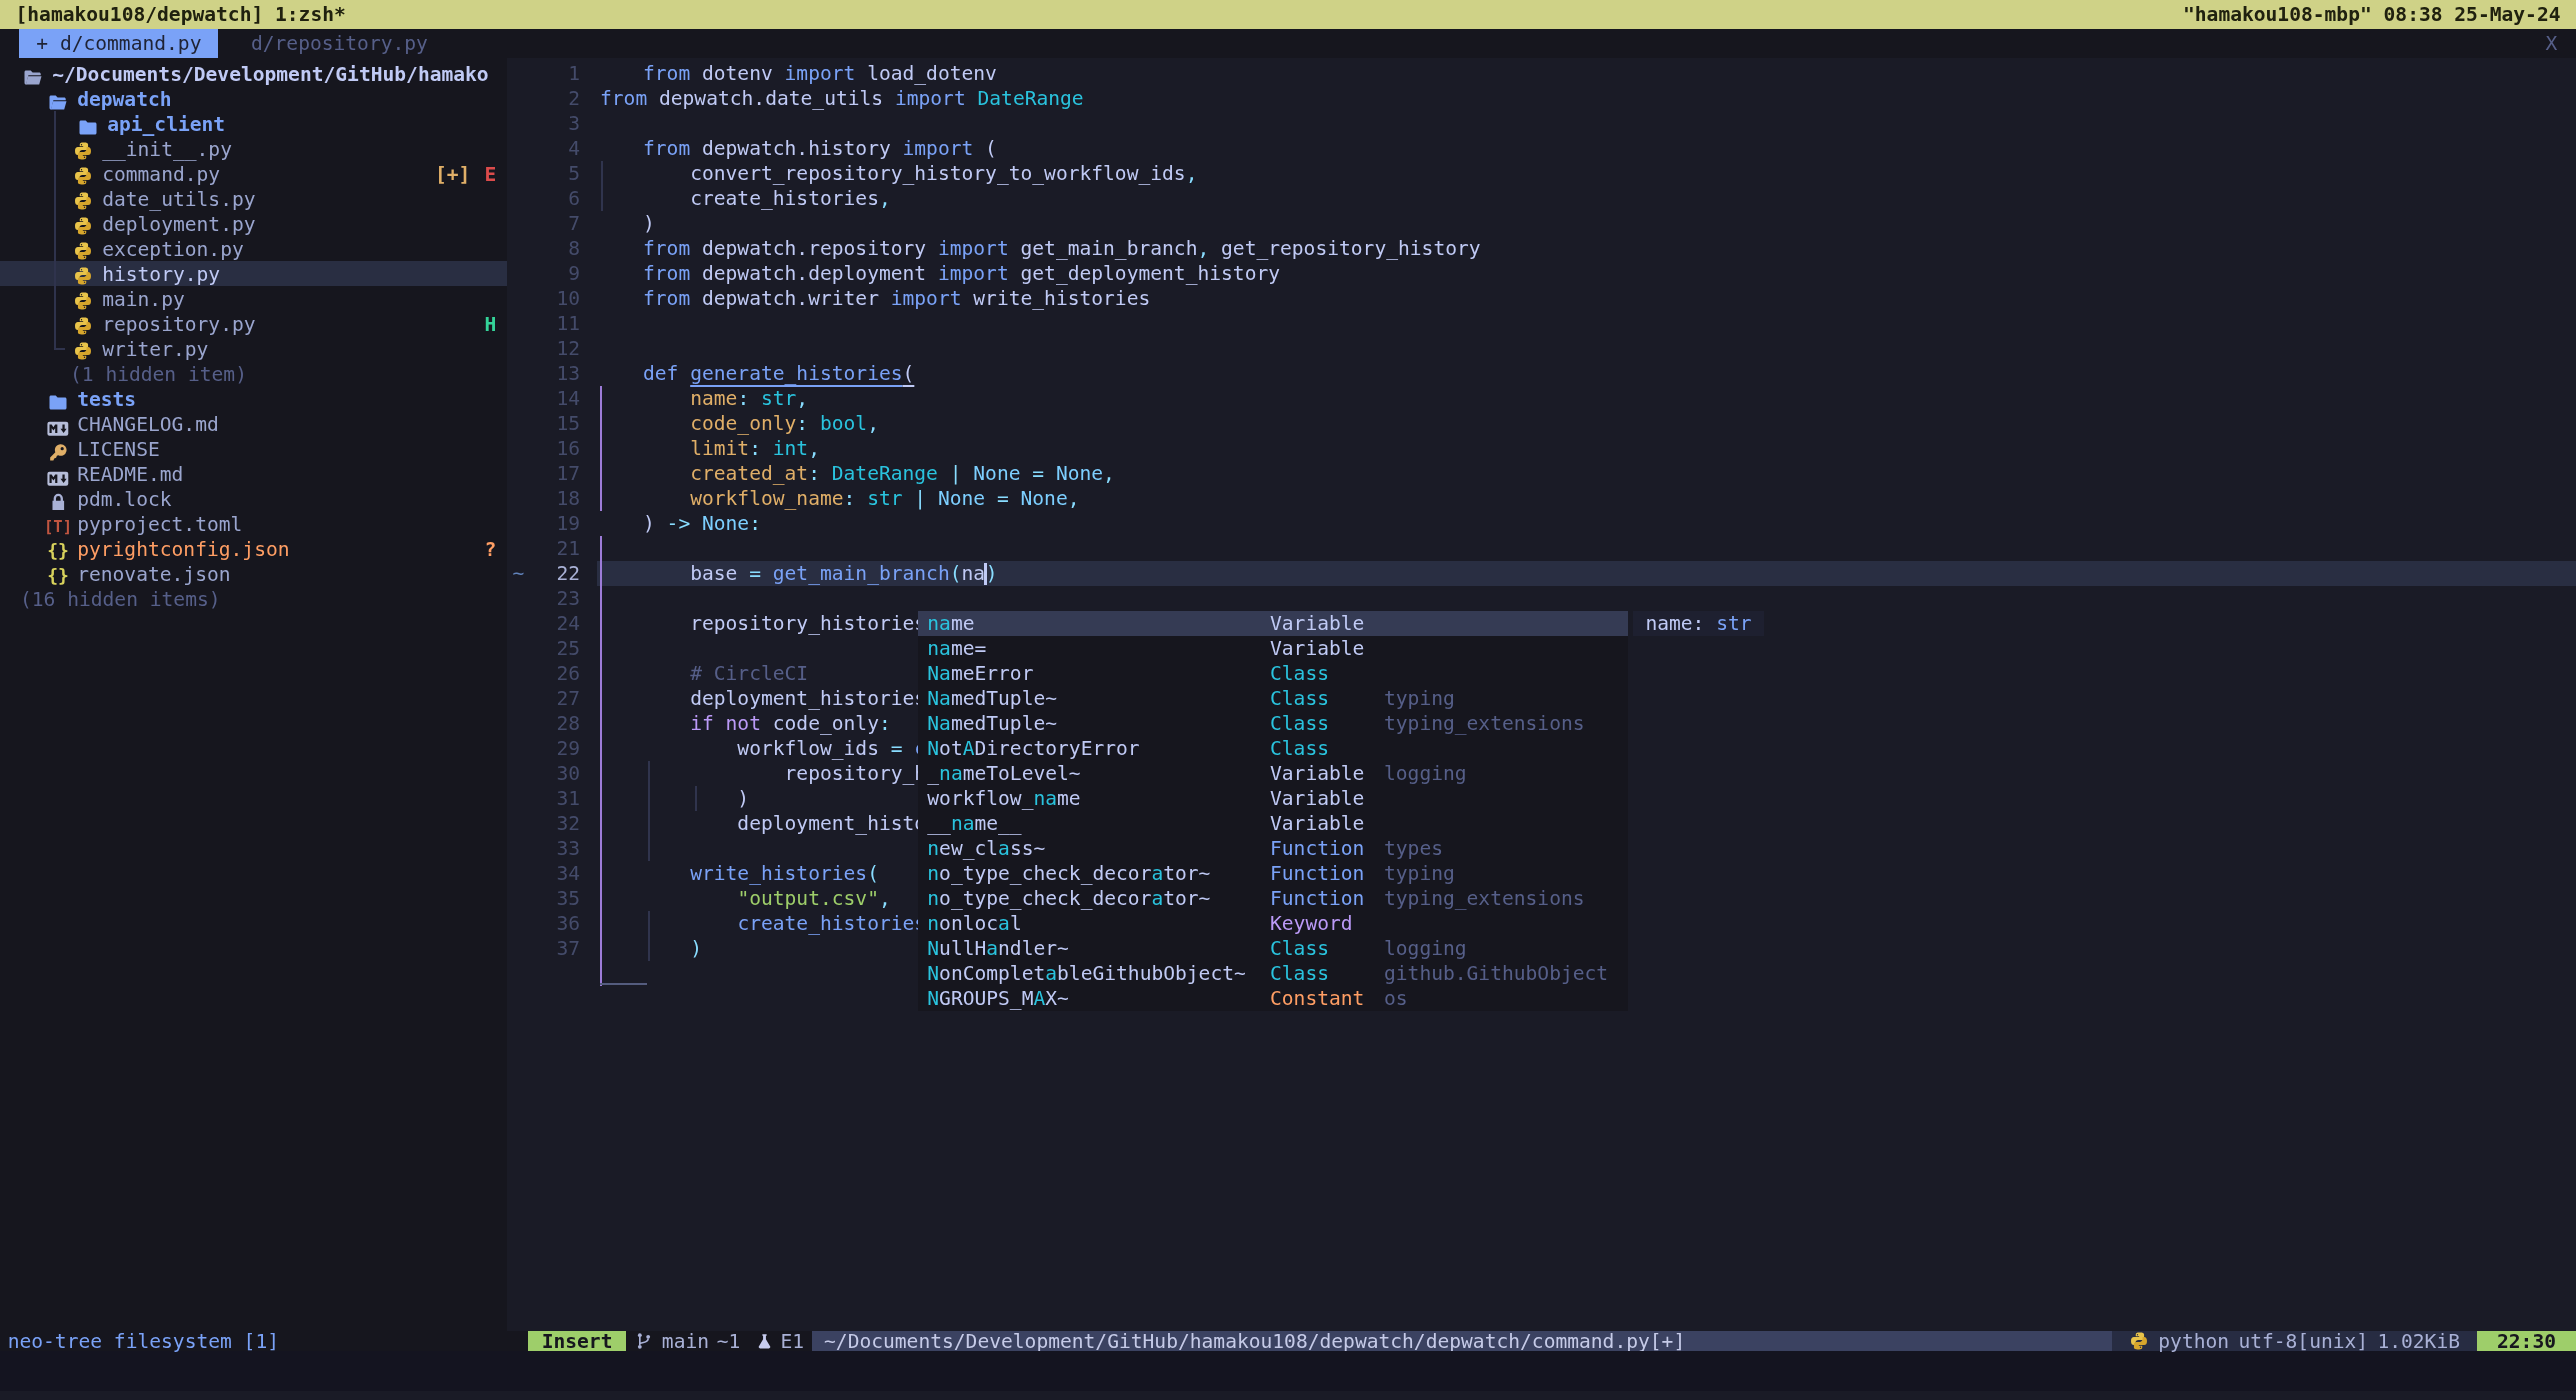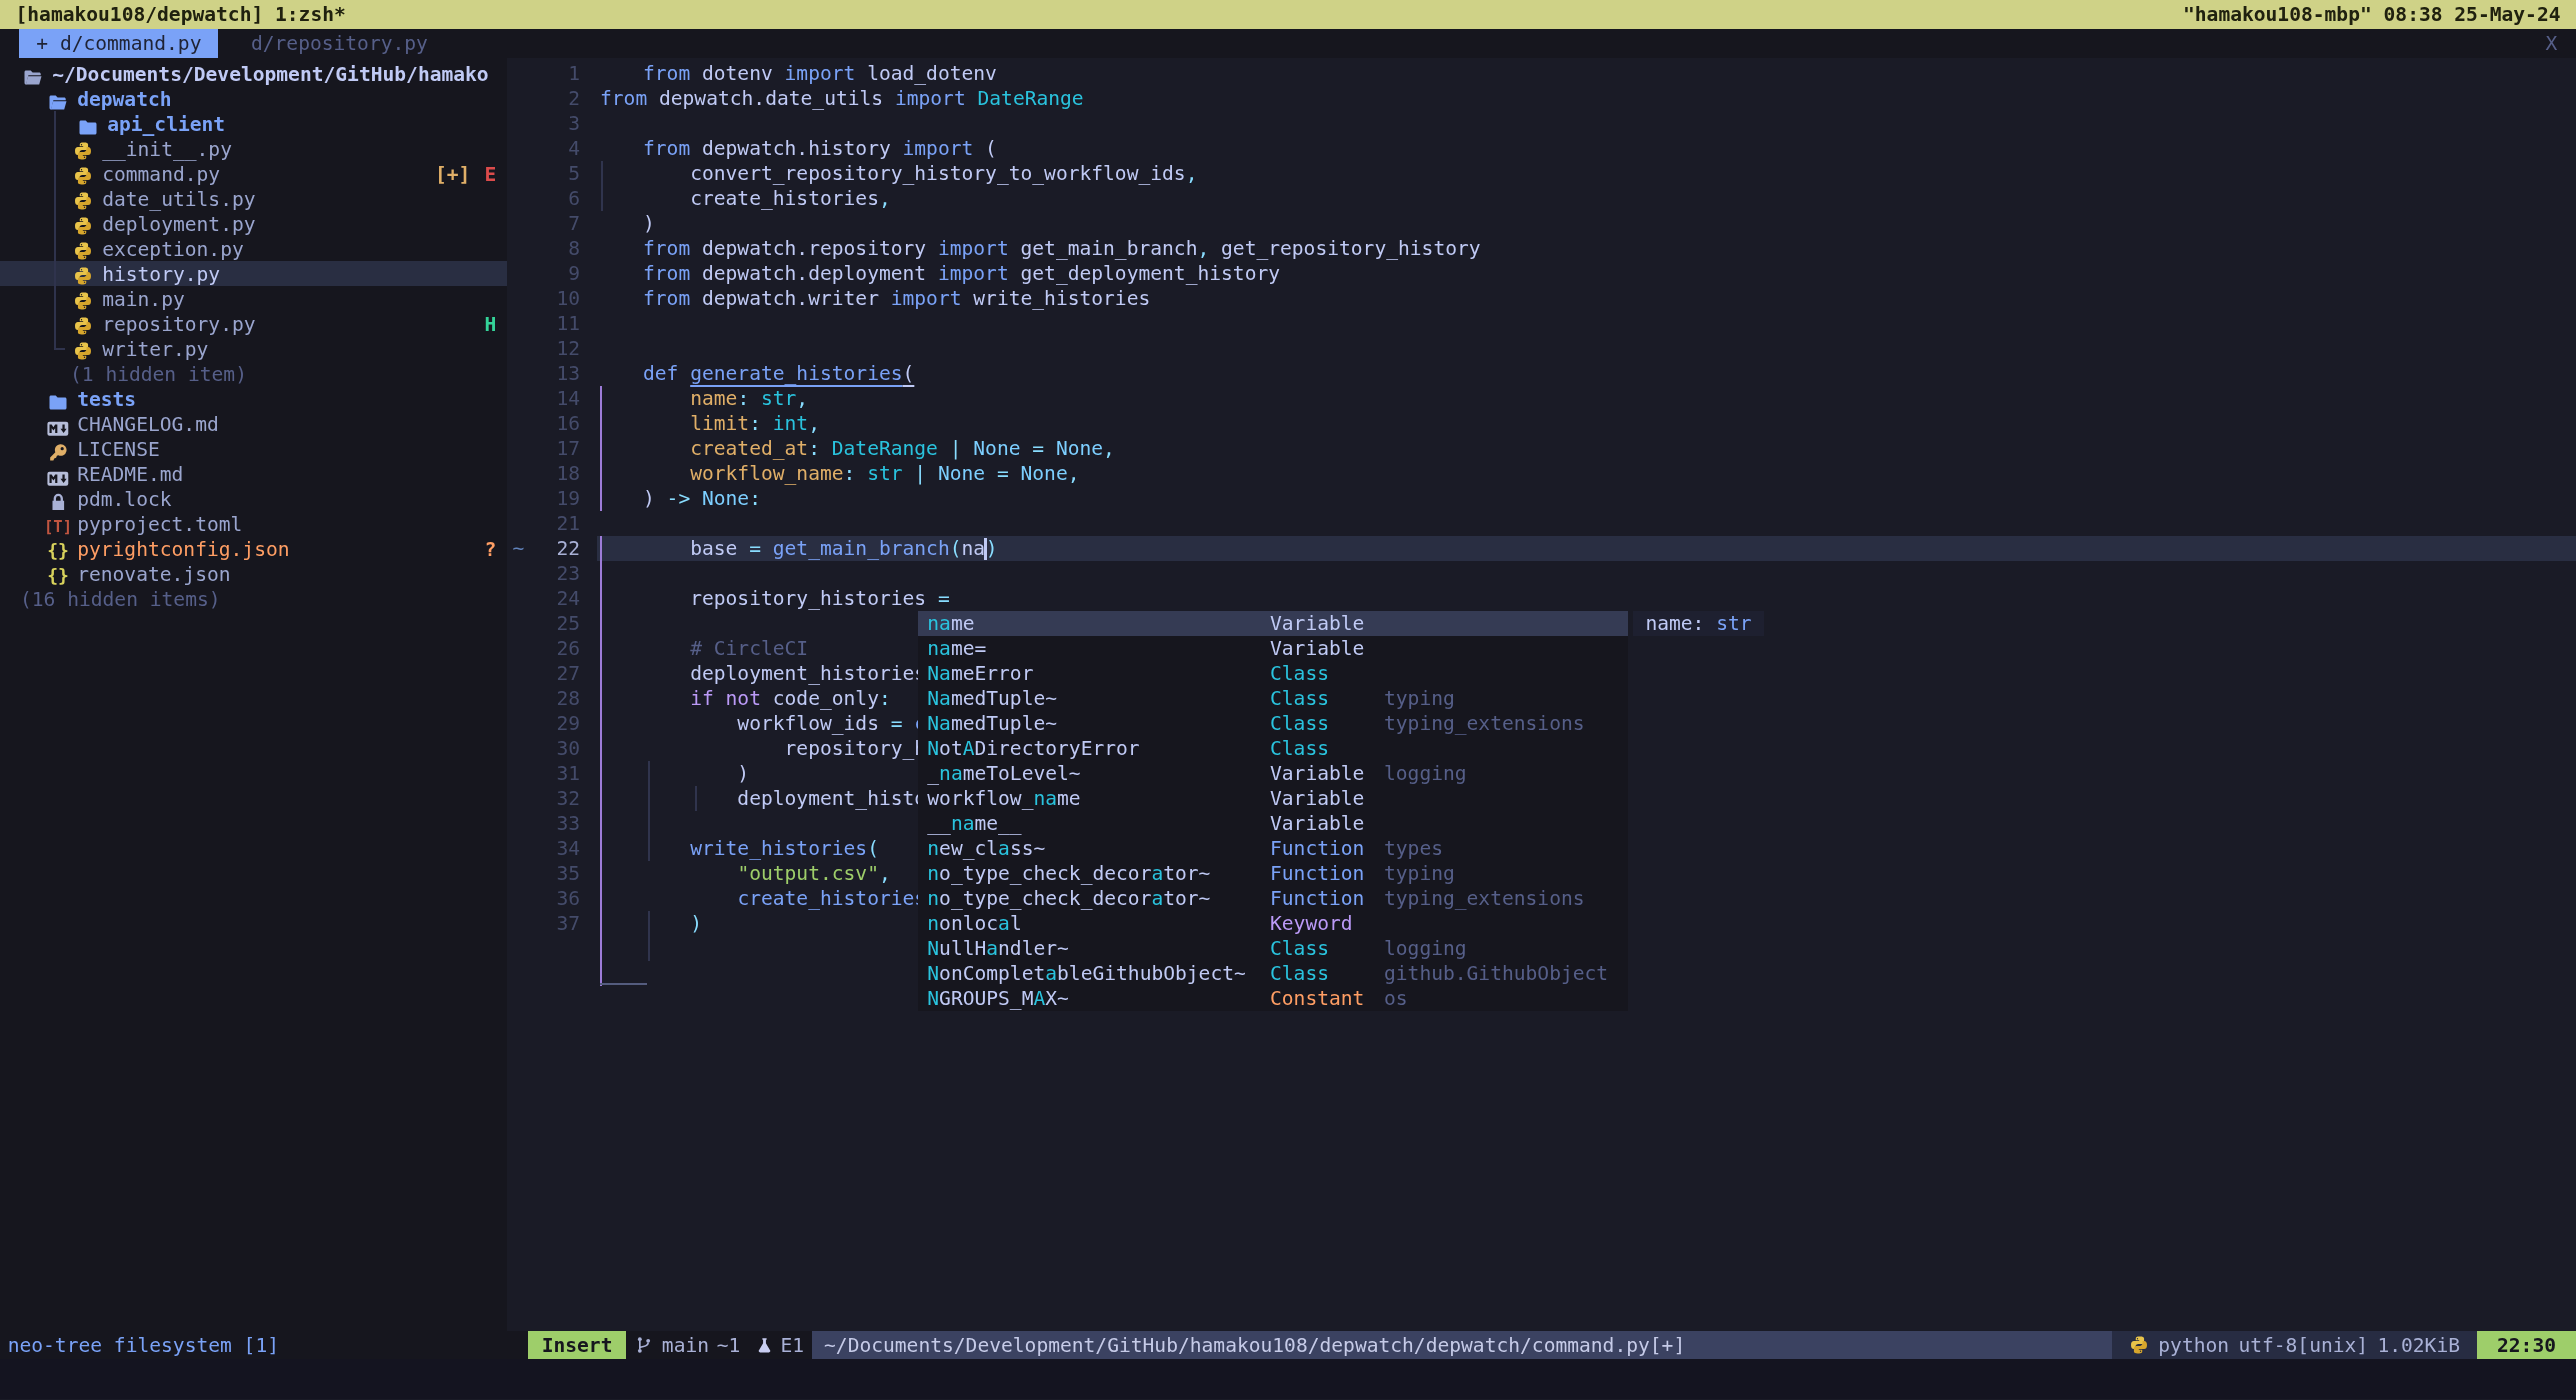--- a/index.html
+++ b/index.html
@@ -48,21 +48,21 @@
   .popup{position:absolute;left:411px;top:553px;width:710px;background:#16161e;z-index:5;}
   .p-row{height:25px;display:flex;align-items:center;position:relative;white-space:pre;}
   .p-row.sel{background:#353b54;}
   .p-label{padding-left:9.3px;}
   .pm{color:#2ac3de}.pw{color:#c0caf5}
   .p-kind{position:absolute;left:352px;}
   .p-src{position:absolute;left:466px;color:#565f89;}
   .sig{position:absolute;left:1126px;top:553px;height:25px;background:#1e2030;z-index:6;
        display:flex;align-items:center;padding:0 12.4px;white-space:pre;}
   
-  .statusline{height:28px;background:#16161e;display:flex;align-items:stretch;white-space:pre;}
+  .statusline{height:20px;background:#16161e;display:flex;align-items:stretch;white-space:pre;}
   .sl-neotree{width:507px;flex:none;color:#7aa2f7;display:flex;align-items:center;padding-left:7.7px;}
   .sl-mode{margin-left:13px;background:#9ece6a;color:#16161e;font-weight:bold;padding:0 14px;display:flex;align-items:center;}
   .sl-git,.sl-diag{display:flex;align-items:center;gap:7.7px;padding:0 7.7px;color:#a9b1d6;}
   .sl-path{flex:1;background:#3b4261;color:#c6cbe8;display:flex;align-items:center;padding:0 12.4px;overflow:hidden;}
   .sl-info{background:#272c42;color:#a9b1d6;display:flex;align-items:center;gap:9.3px;padding:0 17px;}
   .sl-time{background:#9ece6a;color:#16161e;font-weight:bold;padding:8px 20px;display:flex;align-items:center;}
   .bottom{height:40px;background:#141420;}
   .icon svg{display:block;}
 </style>
 </head>
@@ -251,20 +251,27 @@
               <span class="lnum">13</span>
             </span>
             <span class="code-text" style="margin-left: 43px;"><span class="c-kw">def </span><span class="c-fn u">generate_histories</span><span class="c-txt u">(</span></span>
           </div>
           <div class="code-line">
             <span class="gutter">
               <span class="sign"></span>
               <span class="lnum">14</span>
             </span>
             <span class="code-text" style="margin-left: 43px;"><span class="c-txt">    </span><span class="c-param">name</span><span class="c-op">:</span><span class="c-type"> str</span><span class="c-op">,</span></span>
+          </div>
+          <div class="code-line">
+            <span class="gutter">
+              <span class="sign"></span>
+              <span class="lnum">15</span>
+            </span>
+            <span class="code-text" style="margin-left: 43px;"><span class="c-txt">    </span><span class="c-param">code_only</span><span class="c-op">:</span><span class="c-type"> bool</span><span class="c-op">,</span></span>
           </div>
           <div class="code-line">
             <span class="gutter">
               <span class="sign"></span>
               <span class="lnum">16</span>
             </span>
             <span class="code-text" style="margin-left: 43px;"><span class="c-txt">    </span><span class="c-param">limit</span><span class="c-op">:</span><span class="c-type"> int</span><span class="c-op">,</span></span>
           </div>
           <div class="code-line">
             <span class="gutter">

